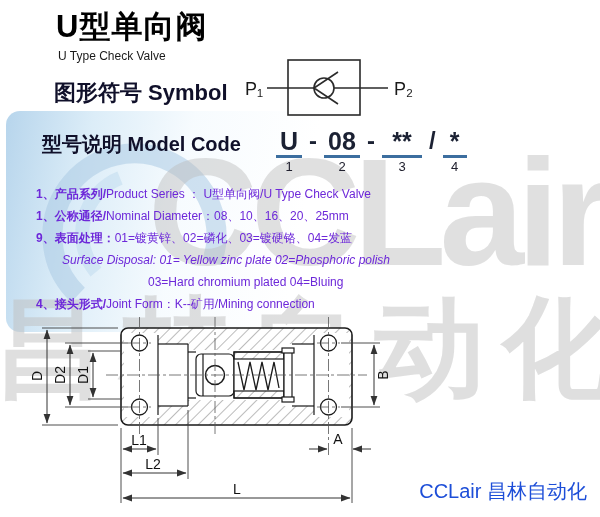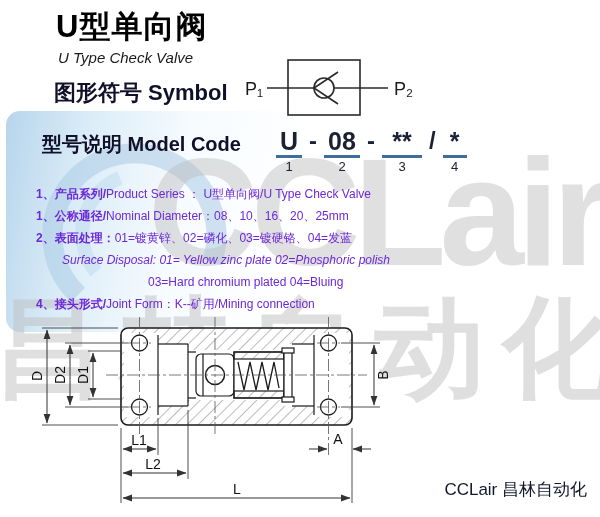--- a/index.html
+++ b/index.html
@@ -25,35 +25,35 @@
     position:absolute;left:-6px;top:293px;
     font-size:110px;font-weight:700;letter-spacing:17px;
     color:#c0c0c0;opacity:.5;white-space:nowrap;line-height:1;
   }
   .wm-swoosh{position:absolute;left:0;top:0;}
   
   svg.main{position:absolute;left:0;top:0;z-index:2;}
   
   .txt{position:absolute;z-index:3;}
   .title-cn{left:56px;top:6px;font-size:31px;font-weight:700;color:#000;letter-spacing:1px;}
-  .title-en{left:58px;top:49px;font-size:15px;color:#1a1a1a;font-style:italic;}
+  .title-en{left:58px;top:49px;font-size:12px;color:#1a1a1a;}
   .symbol-label{left:54px;top:78px;font-size:22px;font-weight:700;color:#10102a;}
   .mc-heading{left:42px;top:131px;font-size:20px;font-weight:700;color:#10102a;}
   .mc-row{left:276px;top:128px;display:flex;align-items:flex-start;z-index:3;position:absolute;}
   .mc-seg{display:flex;flex-direction:column;align-items:center;}
   .mc-code{font-size:25px;font-weight:700;color:#1b2133;line-height:26px;}
   .mc-rule{height:3px;background:#3c6e9f;margin-top:1px;width:100%;}
   .mc-num{font-size:13px;color:#20202e;margin-top:2px;line-height:14px;}
   .mc-sep{font-size:24px;font-weight:700;color:#1b2133;line-height:26px;padding:0 7px;}
   .mc-w-u{width:26px;} .mc-w-08{width:36px;} .mc-w-ss{width:40px;} .mc-w-s{width:24px;}
   .notes{left:36px;top:183px;width:470px;font-size:12px;line-height:22px;color:#6d28d9;}
   .note-line b{font-weight:700;}
   .ind-1{padding-left:26px;font-style:italic;}
   .ind-2{padding-left:112px;}
-  .footer-brand{right:13px;top:478px;font-size:17px;color:#0f172a;}
+  .footer-brand{right:13px;top:478px;font-size:20px;color:#1d4ed8;}
 </style>
 </head>
 <body>
 
 <div class="page">
 
   <div class="blue-panel"></div>
 
   <div class="watermark">
     <svg class="wm-swoosh" width="600" height="517" viewBox="0 0 600 517">
@@ -206,21 +206,21 @@
     <div class="mc-seg mc-w-s">
       <span class="mc-code">*</span>
       <span class="mc-rule"></span>
       <span class="mc-num">4</span>
     </div>
   </div>
 
   <div class="txt notes">
     <div class="note-line"><b>1、产品系列/</b><span>Product Series ： U型单向阀/U Type Check Valve</span></div>
     <div class="note-line"><b>1、公称通径/</b><span>Nominal Diameter：08、10、16、20、25mm</span></div>
-    <div class="note-line"><b>2、表面处理：</b><span>01=镀黄锌、02=磷化、03=镀硬铬、04=发蓝</span></div>
+    <div class="note-line"><b>9、表面处理：</b><span>01=镀黄锌、02=磷化、03=镀硬铬、04=发蓝</span></div>
     <div class="note-line ind-1"><b></b><span>Surface Disposal: 01= Yellow zinc plate  02=Phosphoric polish</span></div>
     <div class="note-line ind-2"><b></b><span>03=Hard chromium plated  04=Bluing</span></div>
     <div class="note-line"><b>4、接头形式/</b><span>Joint Form：K--矿用/Mining connection</span></div>
   </div>
 
   <div class="txt footer-brand">CCLair 昌林自动化</div>
 
 </div>
 
 </body></html>

